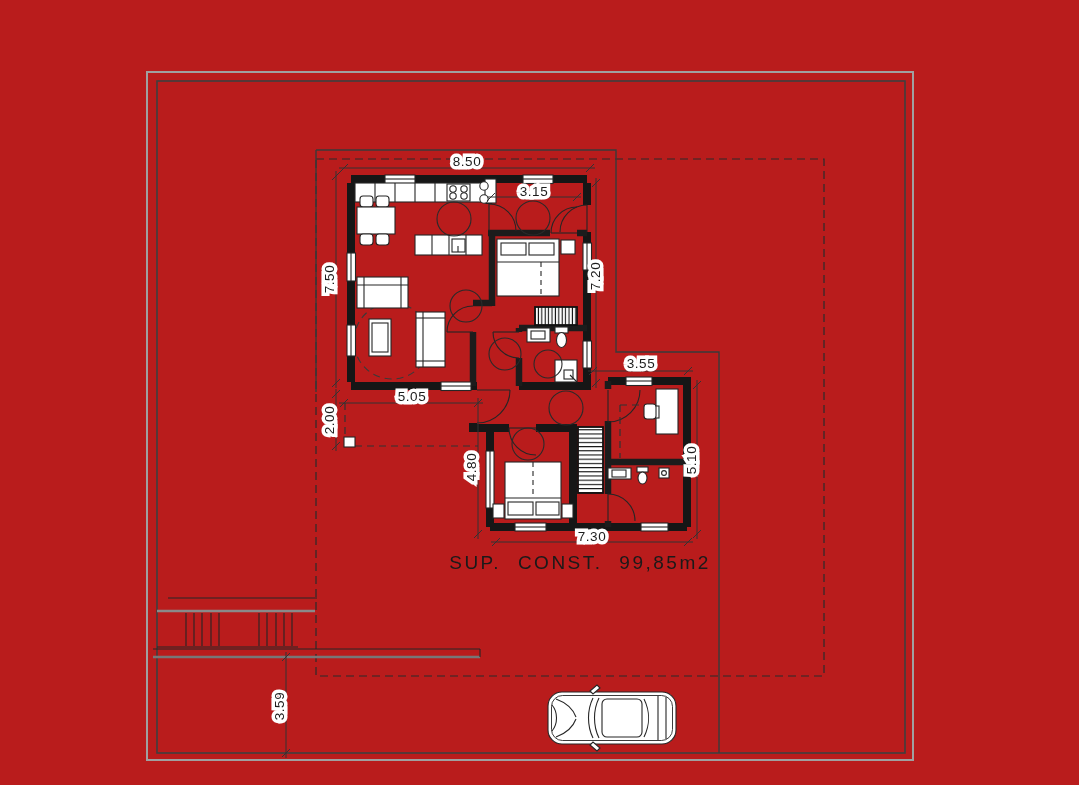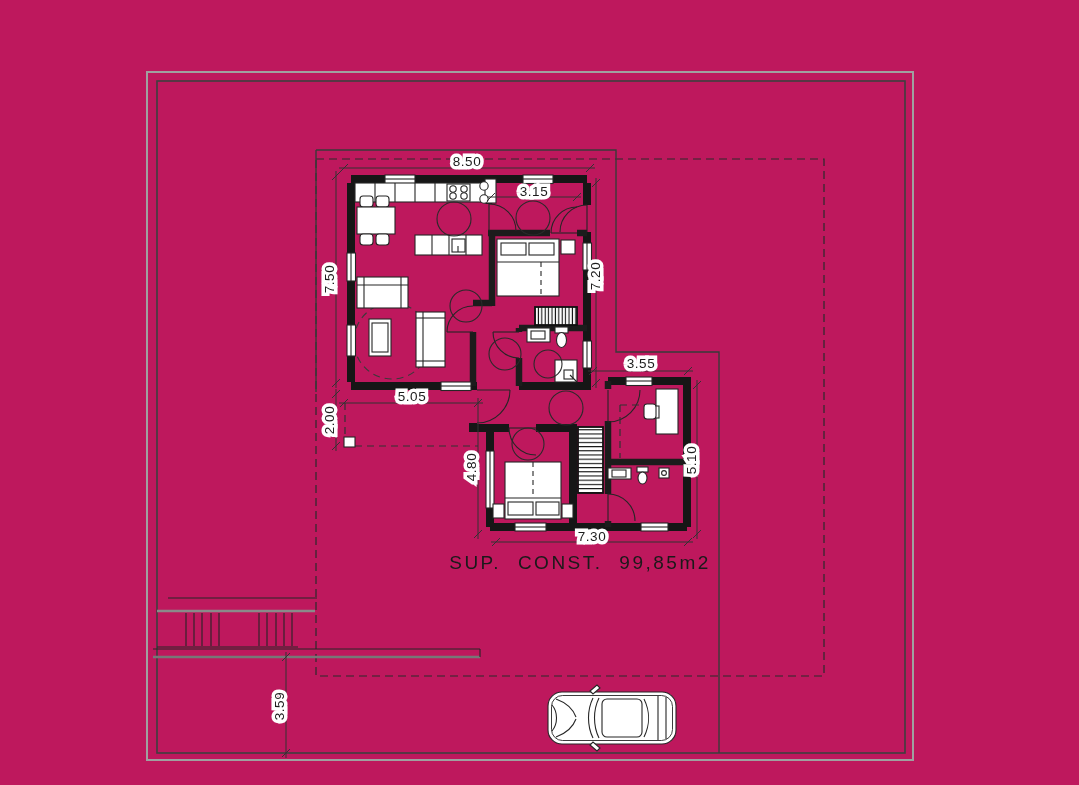--- a/index.html
+++ b/index.html
@@ -1,16 +1,16 @@
 <!DOCTYPE html>
 <html><head>
 <meta charset="utf-8">
 <style>
   html,body{margin:0;padding:0;background:#ffffff;}
-  .canvas{position:relative;width:1079px;height:785px;background:#be185d;overflow:hidden;
+  .canvas{position:relative;width:1079px;height:785px;background:#b91c1c;overflow:hidden;
           font-family:"Liberation Sans", sans-serif;}
   svg{display:block;}
   .dim{font-family:"Liberation Sans", sans-serif;font-size:13.5px;fill:#1c1c1c;
        letter-spacing:.5px;stroke:#ffffff;stroke-width:7px;paint-order:stroke;
        text-anchor:middle;dominant-baseline:middle;}
   .lbl{font-family:"Liberation Sans", sans-serif;font-size:19px;fill:#1a1a1a;
        letter-spacing:2.5px;word-spacing:9px;text-anchor:middle;}
   .wall-ext{stroke:#161616;stroke-width:8;fill:none;stroke-linecap:butt;}
   .wall-int{stroke:#1c1c1c;stroke-width:6.5;fill:none;stroke-linecap:butt;}
   .thin{stroke:#262626;stroke-width:1.1;fill:none;}

